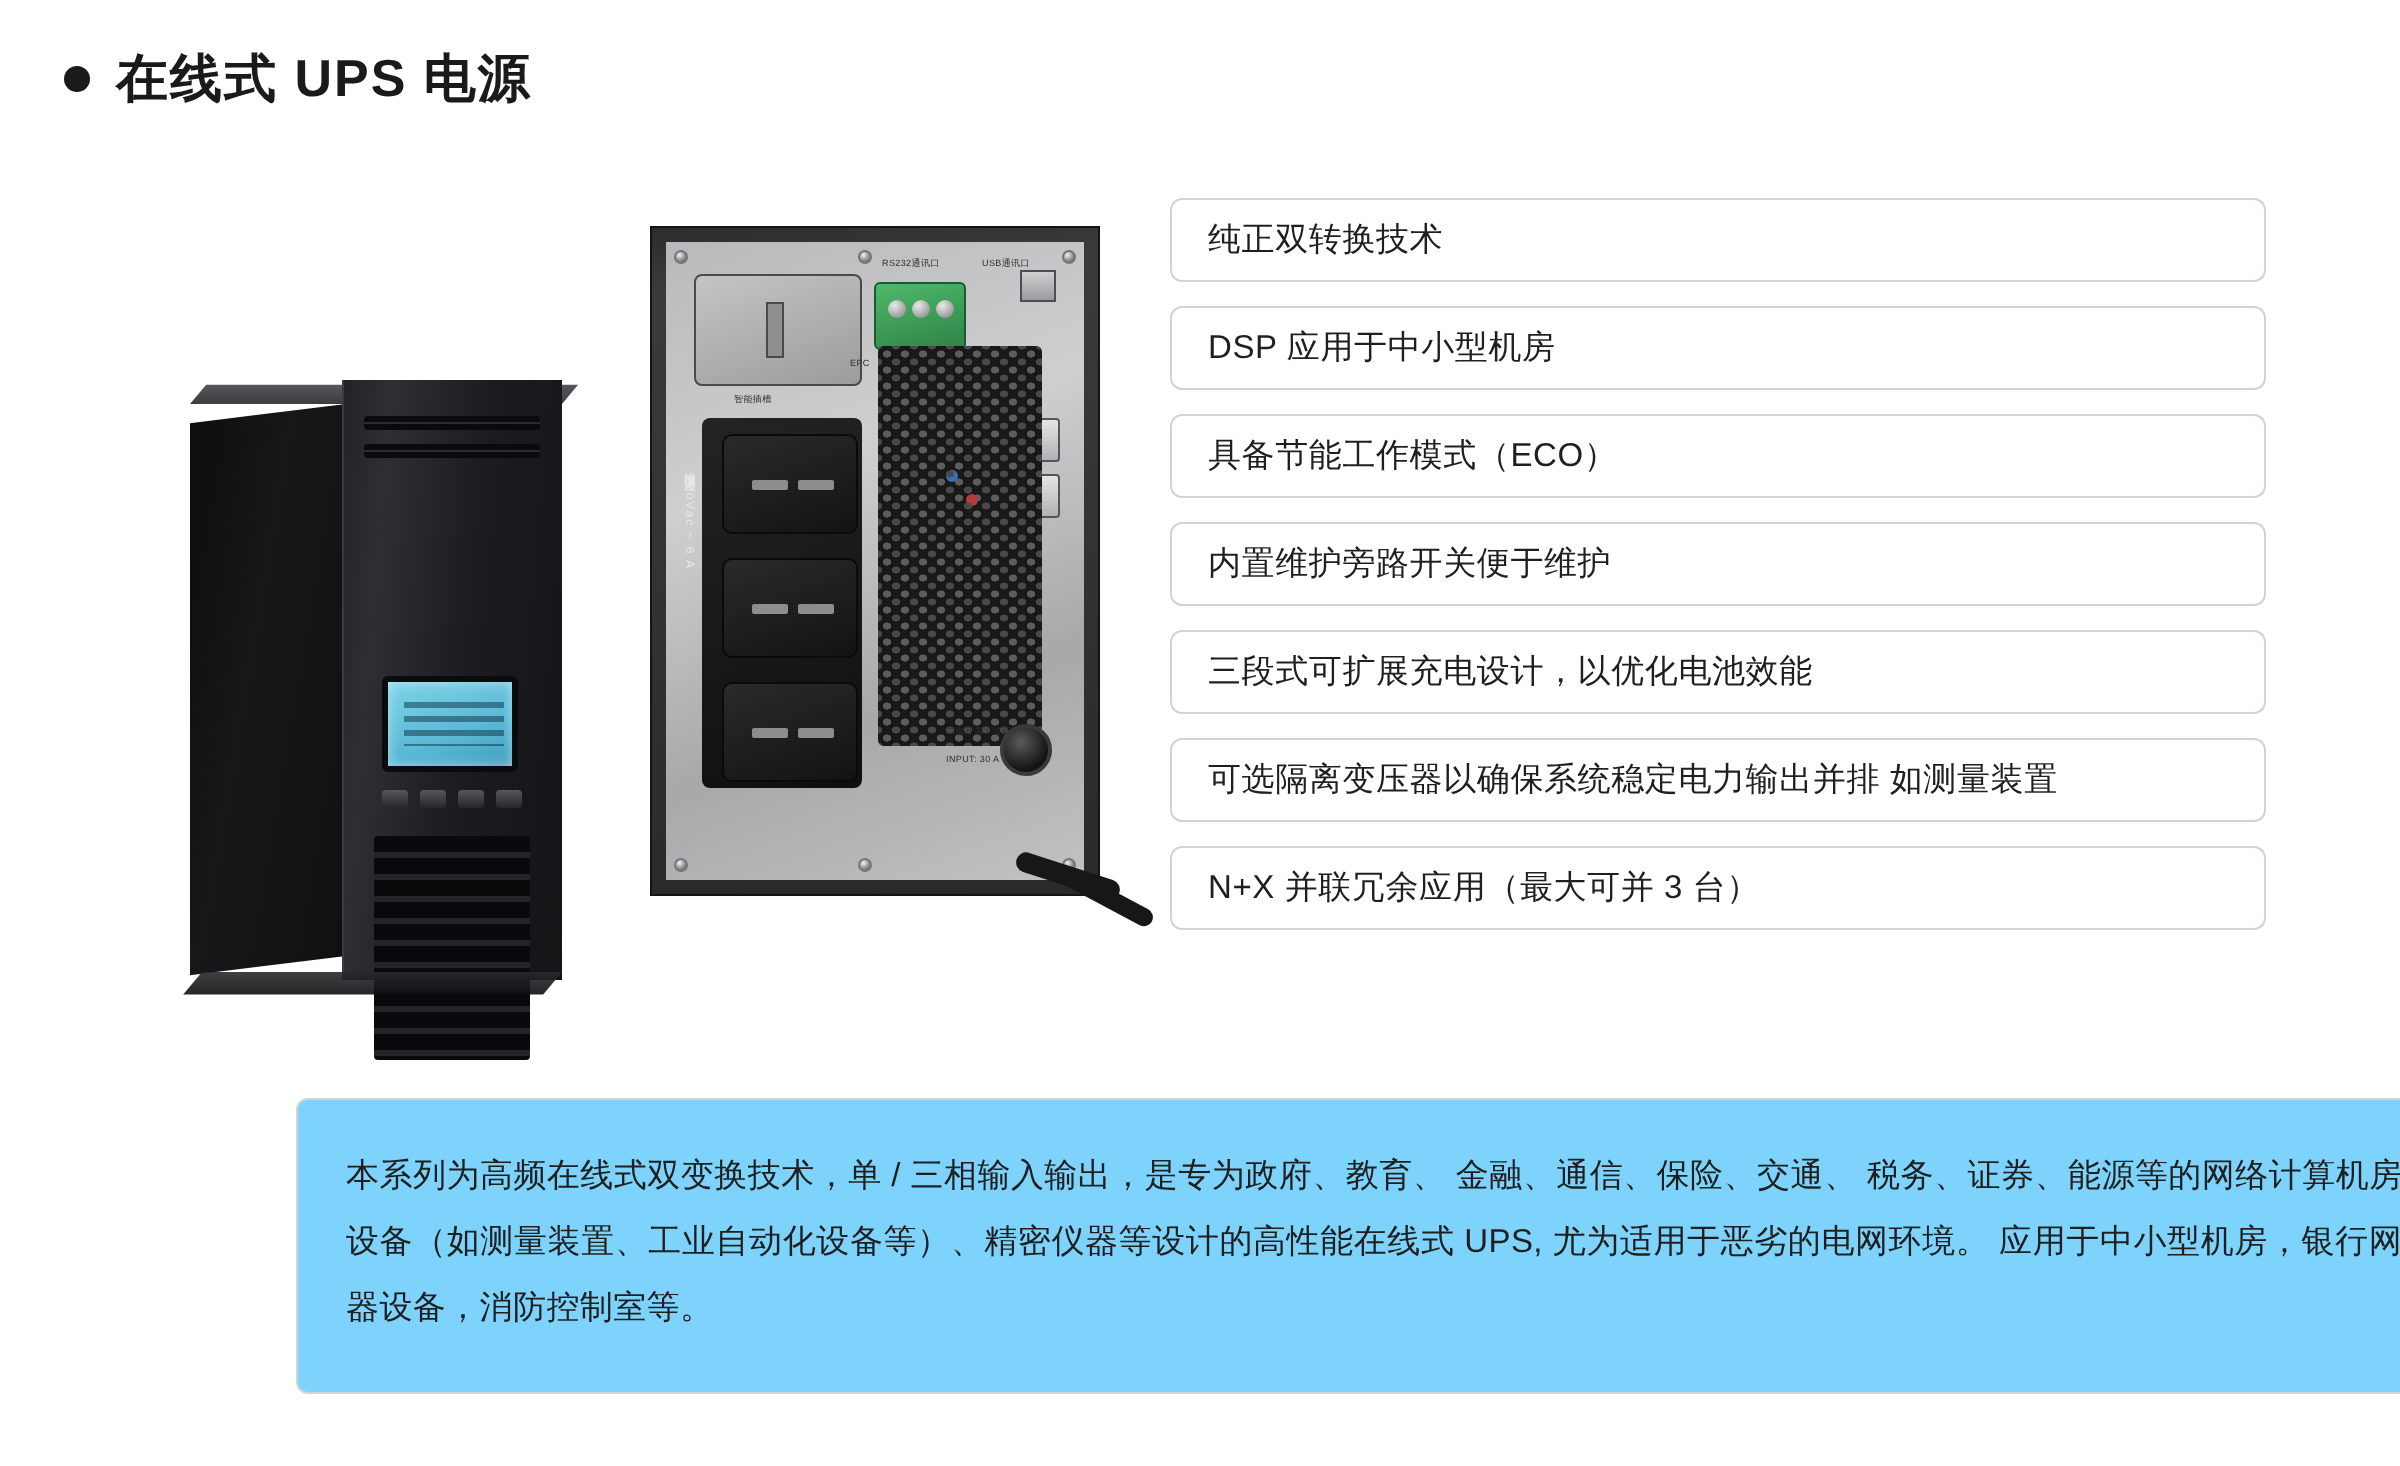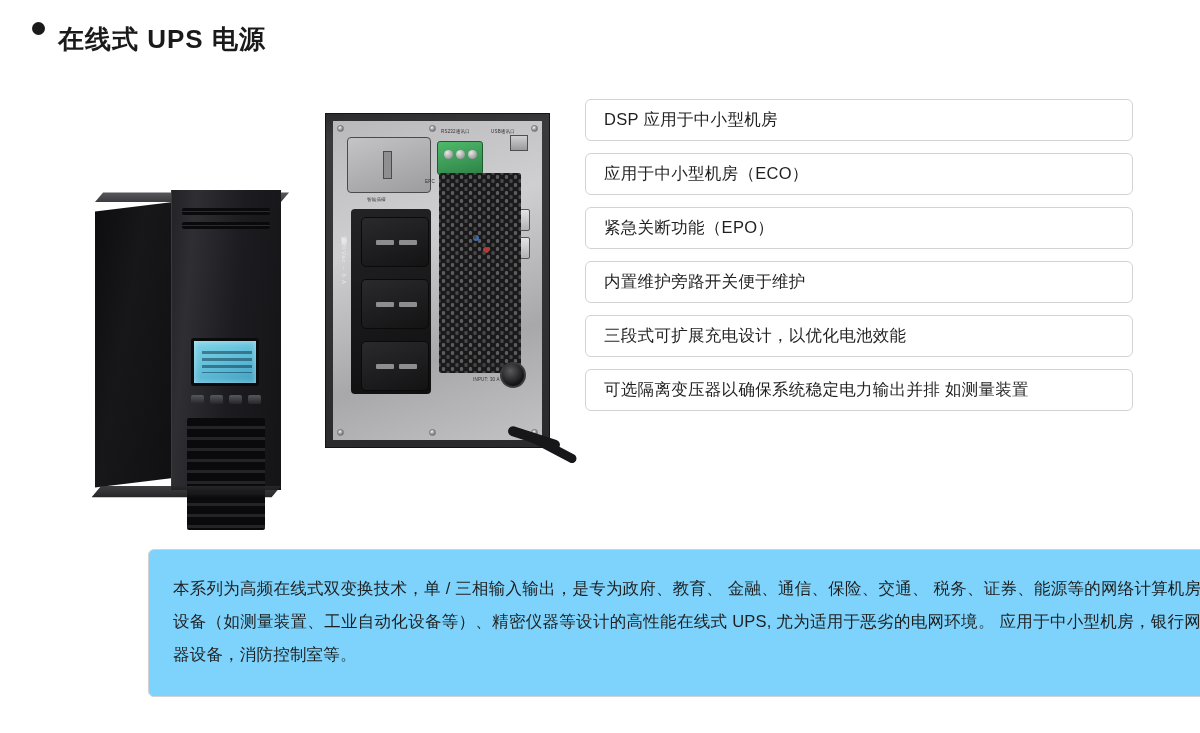--- a/index.html
+++ b/index.html
@@ -16,21 +16,21 @@
     color: #1a1a1a;
     overflow: hidden;
   }
 
   
   .page-title {
     position: absolute;
     left: 32px;
     top: 22px;
     display: flex;
-    align-items: flex-start;
+    align-items: center;
     gap: 13px;
   }
   .title-bullet {
     width: 13px;
     height: 13px;
     border-radius: 50%;
     background: #1a1a1a;
     flex: 0 0 auto;
   }
   .title-text {
@@ -408,34 +408,37 @@
 
       <div class="breaker"></div>
     </div>
     <div class="cable"></div>
     <div class="cable2"></div>
   </div>
 </div>
 
 <div class="features">
   <div class="feature">
+      <span>纯正双转换技术</span>
+    </div>
+  <div class="feature">
       <span>DSP 应用于中小型机房</span>
     </div>
   <div class="feature">
-      <span>应用于中小型机房（ECO）</span>
-    </div>
-  <div class="feature">
-      <span>紧急关断功能（EPO）</span>
+      <span>具备节能工作模式（ECO）</span>
     </div>
   <div class="feature">
       <span>内置维护旁路开关便于维护</span>
     </div>
   <div class="feature">
       <span>三段式可扩展充电设计，以优化电池效能</span>
     </div>
   <div class="feature">
       <span>可选隔离变压器以确保系统稳定电力输出并排 如测量装置</span>
+    </div>
+  <div class="feature">
+      <span>N+X 并联冗余应用（最大可并 3 台）</span>
     </div>
 </div>
 
 <div class="description">
   <p>本系列为高频在线式双变换技术，单 / 三相输入输出，是专为政府、教育、 金融、通信、保险、交通、 税务、证券、能源等的网络计算机房和小型智能设备（如测量装置、工业自动化设备等）、精密仪器等设计的高性能在线式 UPS, 尤为适用于恶劣的电网环境。 应用于中小型机房，银行网点，精密仪器设备，消防控制室等。</p>
 </div>
 
 </body></html>

